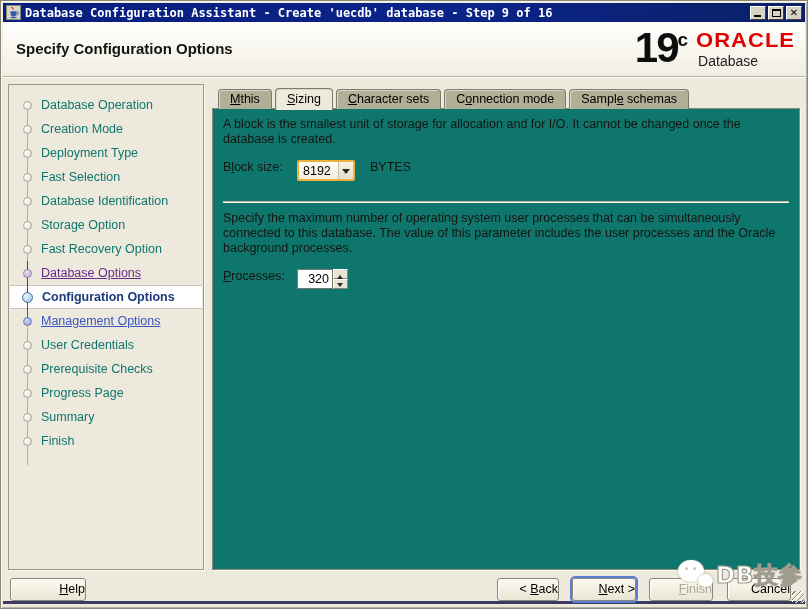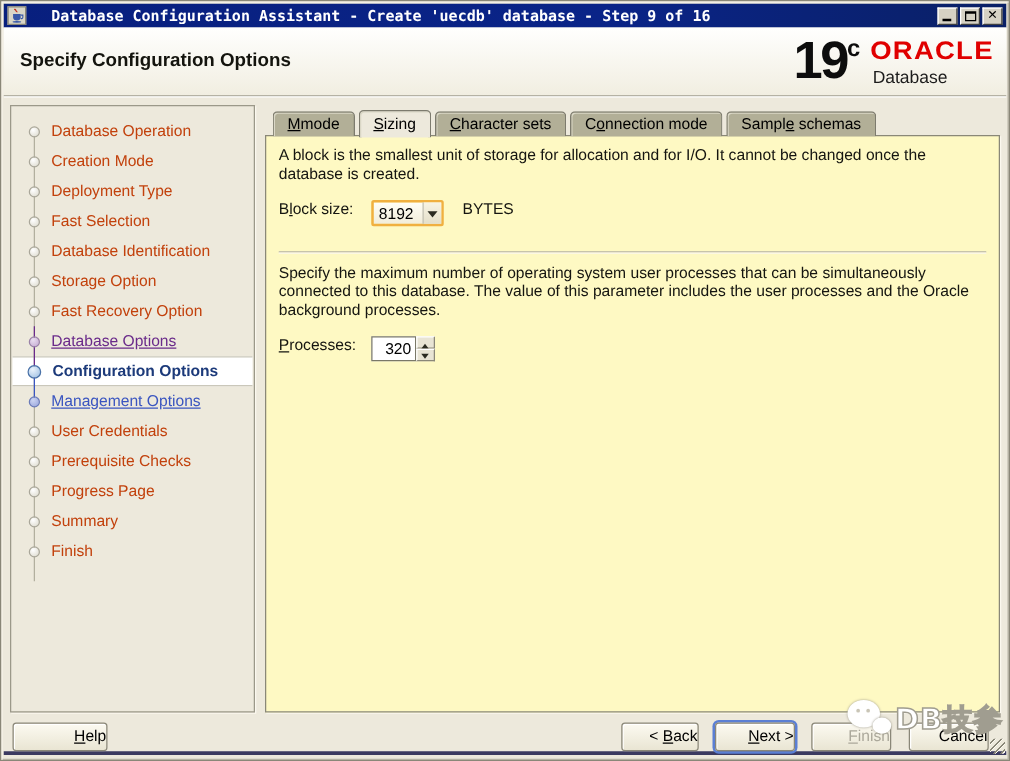--- a/index.html
+++ b/index.html
@@ -19,21 +19,20 @@
   .frame-bottom-bar{
     position:absolute; left:3px; right:3px; bottom:5px; height:3px;
     background:#3b3a60;
   }
   
   .titlebar {
     position:absolute; left:3px; top:3px; right:3px; height:19px;
     background: linear-gradient(90deg,#081f7e,#0a2488 60%,#0a2066);
     display:flex; align-items:center;
     color:#fff;
-    gap:16px;
   }
   .app-icon {
     width:15px; height:15px; margin-left:3px; margin-right:4px;
     background:#d9d6c8; border:1px solid #8a8778;
     position:relative; flex:0 0 auto;
   }
   .app-icon svg { position:absolute; inset:0; }
   .title-text {
     font-family:"DejaVu Sans Mono", monospace;
     font-weight:bold; font-size:12px; letter-spacing:0px;
@@ -80,21 +79,21 @@
     position:absolute; left:1px; right:1px; top:200px; height:24px;
     background:#ffffff; border-top:1px solid #cac7ba; border-bottom:1px solid #cac7ba;
   }
   .steps { position:absolute; inset:0; padding-top:8px; }
   .step { position:relative; height:24px; display:flex; align-items:center; cursor:default; }
   .dot {
     width:9px; height:9px; border-radius:50%; margin-left:14px; margin-right:9px; flex:0 0 auto;
     background: radial-gradient(circle at 35% 30%, #ffffff, #dcd9cc);
     border:1px solid #aaa79a;
   }
-  .step-label { font-size:12.5px; color:#c2410c; white-space:nowrap; }
+  .step-label { font-size:12.5px; color:#0f766e; white-space:nowrap; }
   .step.visited .dot { background: radial-gradient(circle at 35% 30%, #e9ddf0, #c3a8d1); border-color:#9a82a8; }
   .step.visited .step-label { color:#6a2a8a; text-decoration:underline; cursor:pointer; }
   .step.current .dot { width:11px; height:11px; margin-left:13px; background: radial-gradient(circle at 35% 30%, #eaf3fc, #9abce0); border-color:#4a72a8; }
   .step.current .step-label { color:#1c3a7a; font-weight:bold; }
   .step.link .dot { background: radial-gradient(circle at 35% 30%, #ccd4f2, #97a4dc); border-color:#6a7ab8; }
   .step.link .step-label { color:#3a55c0; text-decoration:underline; cursor:pointer; }
   
   .tabs { position:absolute; left:218px; top:88px; height:21px; display:flex; align-items:flex-end; z-index:3; }
   .tab {
     height:20px; padding:2px 11px 0 11px; margin-right:3px;
@@ -106,21 +105,21 @@
     cursor:pointer;
   }
   .tab.active {
     height:22px; margin-bottom:-1px; padding-top:3px;
     background:#EDE9DC; position:relative; z-index:4;
   }
   .mn { text-decoration:underline; }
   
   .main-panel {
     position:absolute; left:212px; top:108px; width:588px; height:462px;
-    border:1px solid #8a8878; background:#fef9c3;
+    border:1px solid #8a8878; background:#0f766e;
     box-shadow: 1px 1px 0 #fbf8ee;
     z-index:2;
   }
   .panel-inner { position:absolute; inset:0; padding:8px 10px; font-size:12.5px; color:#151510; }
   .desc { line-height:15px; max-width:578px; }
   .field-row { display:flex; align-items:flex-start; margin-top:13px; }
   .field-label { width:74px; flex:0 0 auto; }
   .combo {
     display:flex; height:21px; width:58px;
     border:2px solid #F0B040; border-radius:2px;
@@ -289,21 +288,21 @@
         <span class="step-label">Summary</span>
       </div>
     <div class="step future">
         <span class="dot"></span>
         <span class="step-label">Finish</span>
       </div>
   </div>
 </div>
 
 <div class="tabs">
-  <div class="tab"><span></span><span class="mn">M</span><span>mode</span></div>
+  <div class="tab"><span></span><span class="mn">M</span><span>this</span></div>
   <div class="tab active"><span></span><span class="mn">S</span><span>izing</span></div>
   <div class="tab"><span></span><span class="mn">C</span><span>haracter sets</span></div>
   <div class="tab"><span>C</span><span class="mn">o</span><span>nnection mode</span></div>
   <div class="tab"><span>Sampl</span><span class="mn">e</span><span> schemas</span></div>
 </div>
 
 <div class="main-panel">
   <div class="panel-inner">
     <div class="desc">A block is the smallest unit of storage for allocation and for I/O. It cannot be changed once the database is created.</div>
 

